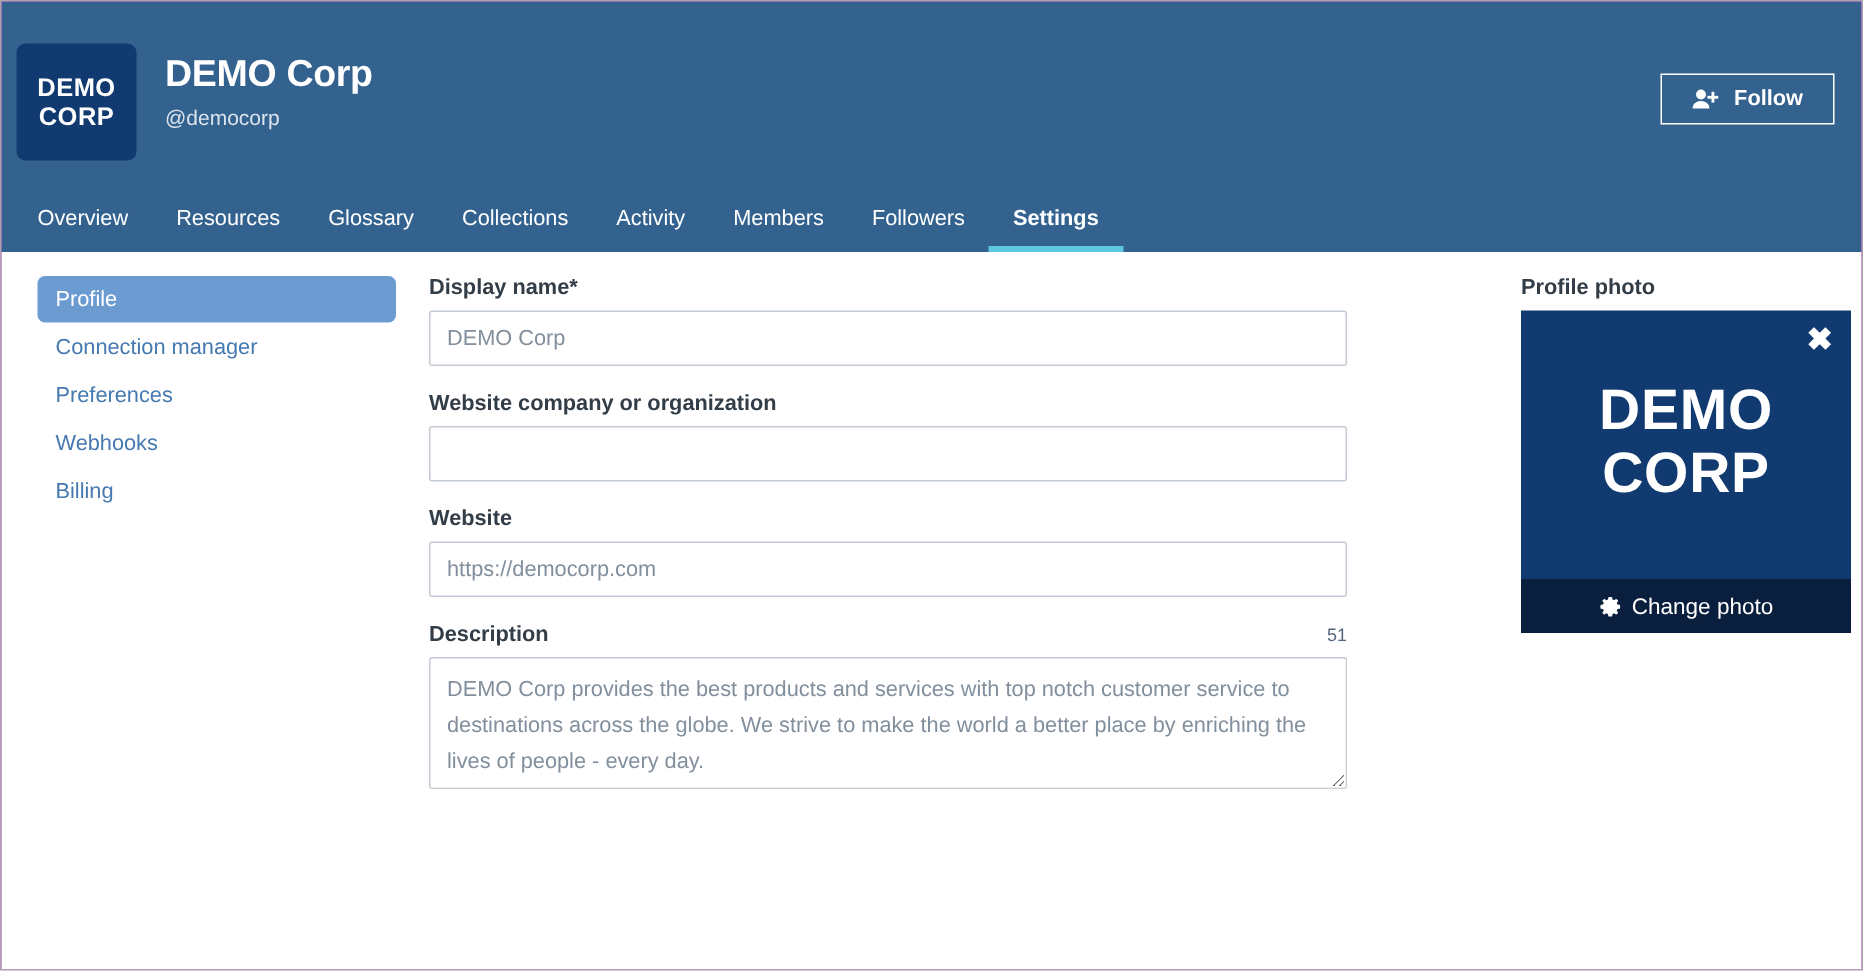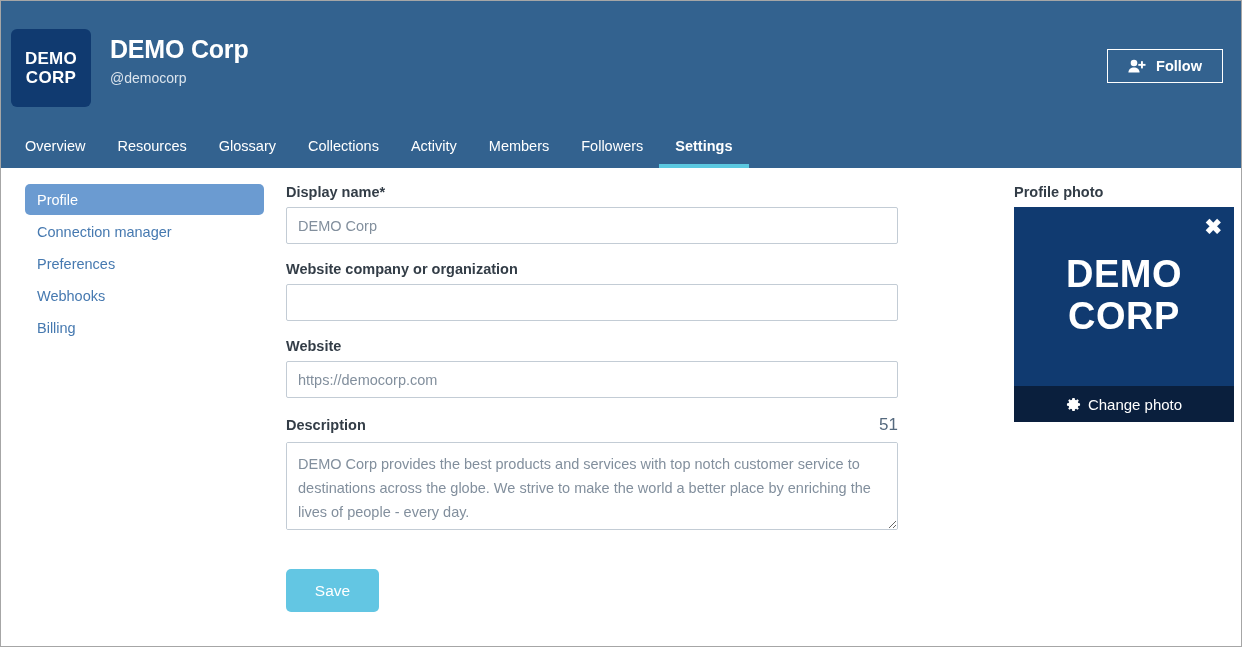--- a/index.html
+++ b/index.html
@@ -173,21 +173,21 @@
     margin-bottom: 7px;
   }
 
   .field-label {
     font-size: 14.5px;
     font-weight: bold;
     color: #333d47;
   }
 
   .char-counter {
-    font-size: 17px;
+    font-size: 12px;
     color: #55697e;
   }
 
   .text-input {
     width: 612px;
     height: 37px;
     border: 1px solid #c3ccd5;
     border-radius: 2px;
     padding: 0 11px;
     font-size: 14.5px;
@@ -370,21 +370,20 @@
       </div>
 
       <div class="field">
         <div class="field-head">
           <label class="field-label">Description</label>
           <span class="char-counter">51</span>
         </div>
         <textarea class="text-area" style="">DEMO Corp provides the best products and services with top notch customer service to destinations across the globe. We strive to make the world a better place by enriching the lives of people - every day.</textarea>
       </div>
 
-      <button class="save-button">Save</button>
 
     </div>
 
     <div class="photo-panel">
       <div class="photo-label">Profile photo</div>
       <div class="photo-card">
         <span class="photo-close">✖</span>
         <div class="photo-logo">
           <span>DEMO</span>
           <span>CORP</span>

